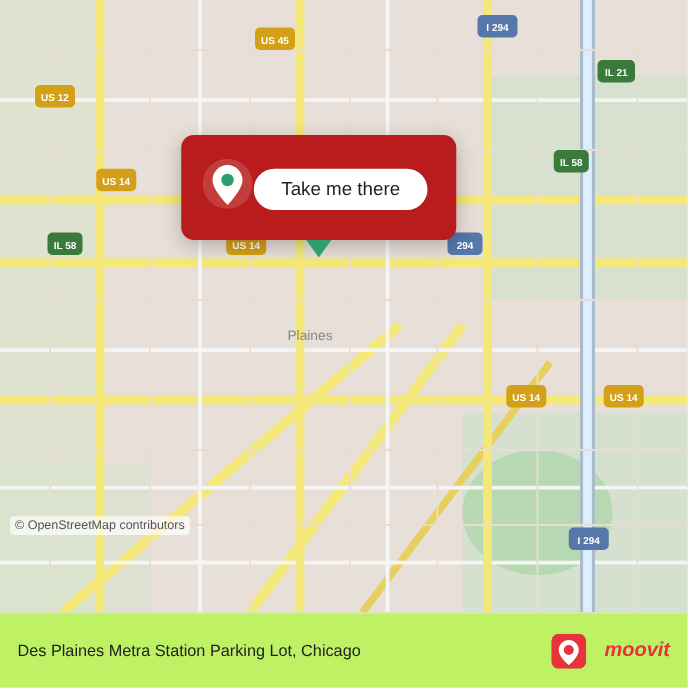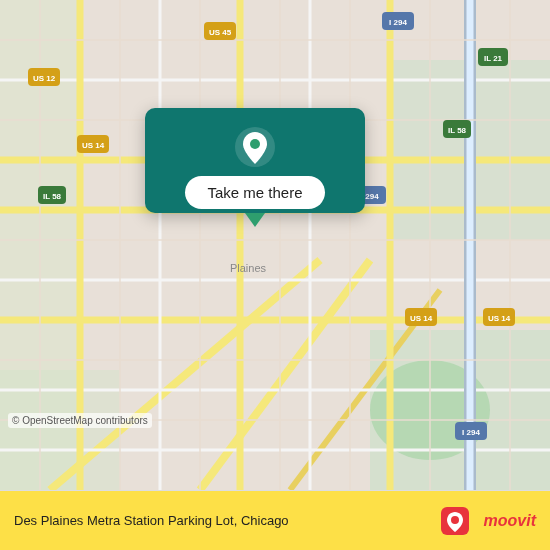--- a/index.html
+++ b/index.html
@@ -17,21 +17,21 @@
       height: 490px;
       position: relative;
       background-color: #e8e0d8;
       overflow: hidden;
     }
 
     
     #bottom-bar {
       width: 550px;
       height: 60px;
-      background: #fde047;
+      background: #bef264;
       display: flex;
       align-items: center;
       justify-content: space-between;
       padding: 0 14px;
       border-top: 1px solid #ddd;
       position: relative;
     }
 
     #location-text {
       font-size: 13px;
@@ -57,26 +57,26 @@
       color: #e8333c;
       font-style: italic;
     }
 
     
     #popup-card {
       position: absolute;
       top: 108px;
       left: 145px;
       width: 220px;
-      background: #0f766e;
+      background: #b91c1c;
       border-radius: 10px;
       display: flex;
-      flex-direction: column;
+      flex-direction: row;
       align-items: center;
-      padding: 18px 16px 4px;
+      padding: 18px 16px 16px;
       box-shadow: 0 4px 16px rgba(0,0,0,0.25);
       z-index: 10;
     }
 
     #popup-card::after {
       content: '';
       position: absolute;
       bottom: -14px;
       left: 50%;
       transform: translateX(-50%);

